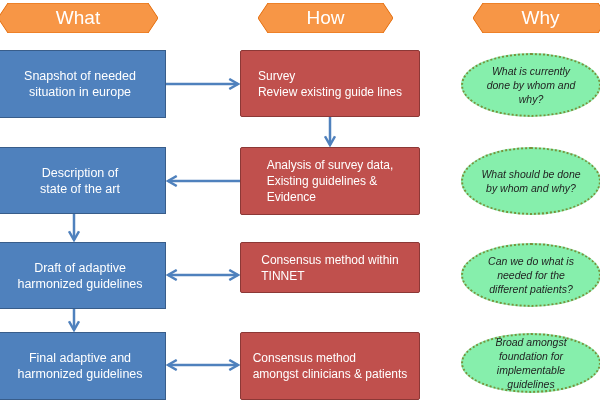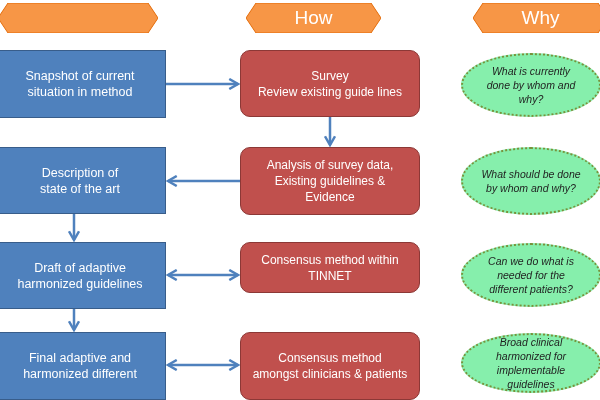--- a/index.html
+++ b/index.html
@@ -1,33 +1,34 @@
 <!DOCTYPE html>
 <html><head>
 <meta charset="utf-8">
 <style>
   html, body { margin:0; padding:0; }
   body { width:600px; height:400px; background:#ffffff; position:relative; overflow:hidden; font-family:"Liberation Sans", sans-serif; }
   .hdr { position:absolute; top:3px; height:30px; display:flex; align-items:center; justify-content:center; }
   .hdr svg { position:absolute; left:0; top:0; }
   .hdr span { position:relative; color:#ffffff; font-size:19px; }
   .blue { position:absolute; left:-6px; width:172px; background:#4f81bd; border:1.5px solid #385d8a; color:#ffffff; font-size:12.5px; display:flex; align-items:center; justify-content:center; text-align:center; line-height:16px; box-sizing:border-box; padding:0 6px; }
-  .red { position:absolute; left:240px; width:180px; background:#c0504d; border:1.5px solid #8c3836; border-radius:10px; color:#ffffff; font-size:12px; display:flex; align-items:center; justify-content:center; text-align:center; line-height:16px; box-sizing:border-box; padding:0 8px; white-space:pre-line; }
+  .red { position:absolute; left:240px; width:180px; background:#c0504d; border:1.5px solid #8c3836; border-radius:2px; color:#ffffff; font-size:12px; display:flex; align-items:center; justify-content:center; line-height:16px; box-sizing:border-box; padding:0 8px; white-space:pre-line; }
   .ell { position:absolute; left:461px; width:140px; background:#86efac; border:2px dotted #77933c; border-radius:50%; color:#1f1f1f; font-style:italic; font-size:10.5px; display:flex; align-items:center; justify-content:center; text-align:center; line-height:14px; box-sizing:border-box; padding:0 18px; }
   svg.arrows { position:absolute; left:0; top:0; }
 </style>
 </head>
 <body>
 
 <div class="hdr" style="left:-2px;width:160px;">
   <svg width="160" height="30">
       <polygon points="10,0 150,0 160,15 150,30 10,30 0,15" fill="#f79646" stroke="#e46c0a" stroke-width="1"></polygon>
     </svg>
+  <span>What</span>
 </div>
-<div class="hdr" style="left:246px;width:135px;">
+<div class="hdr" style="left:258px;width:135px;">
   <svg width="135" height="30">
       <polygon points="10,0 125,0 135,15 125,30 10,30 0,15" fill="#f79646" stroke="#e46c0a" stroke-width="1"></polygon>
     </svg>
   <span>How</span>
 </div>
 <div class="hdr" style="left:473px;width:135px;">
   <svg width="135" height="30">
       <polygon points="10,0 125,0 135,15 125,30 10,30 0,15" fill="#f79646" stroke="#e46c0a" stroke-width="1"></polygon>
     </svg>
   <span>Why</span>
@@ -42,30 +43,30 @@
   <line x1="166" y1="84" x2="238" y2="84" stroke="#4f81bd" stroke-width="2.5" marker-end="url(#ah)"></line>
   <line x1="330" y1="117" x2="330" y2="145" stroke="#4f81bd" stroke-width="2.5" marker-end="url(#ah)"></line>
   <line x1="240" y1="181" x2="168" y2="181" stroke="#4f81bd" stroke-width="2.5" marker-end="url(#ah)"></line>
   <line x1="74" y1="213" x2="74" y2="240" stroke="#4f81bd" stroke-width="2.5" marker-end="url(#ah)"></line>
   <line x1="168" y1="275" x2="238" y2="275" stroke="#4f81bd" stroke-width="2.5" marker-start="url(#ah)" marker-end="url(#ah)"></line>
   <line x1="74" y1="308" x2="74" y2="330" stroke="#4f81bd" stroke-width="2.5" marker-end="url(#ah)"></line>
   <line x1="168" y1="365" x2="238" y2="365" stroke="#4f81bd" stroke-width="2.5" marker-start="url(#ah)" marker-end="url(#ah)"></line>
 </svg>
 
 <div class="blue" style="top:50px;height:68px;">
-    <span>Snapshot of current situation in method</span>
+    <span>Snapshot of needed situation in europe</span>
   </div>
 <div class="blue" style="top:147px;height:67px;">
     <span style="padding:0 30px;display:block;">Description of state of the art</span>
   </div>
 <div class="blue" style="top:242px;height:67px;">
     <span>Draft of adaptive harmonized guidelines</span>
   </div>
 <div class="blue" style="top:332px;height:68px;">
-    <span>Final adaptive and harmonized different</span>
+    <span>Final adaptive and harmonized guidelines</span>
   </div>
 
 <div class="red" style="top:50px;height:67px;"><span>Survey
 Review existing guide lines</span></div>
 <div class="red" style="top:147px;height:68px;"><span>Analysis of survey data,
 Existing guidelines &amp;
 Evidence</span></div>
 <div class="red" style="top:242px;height:51px;"><span>Consensus method within
 TINNET</span></div>
 <div class="red" style="top:332px;height:68px;"><span>Consensus  method
@@ -74,14 +75,14 @@
 <div class="ell" style="top:53px;height:64px;">
     <span>What is currently done by whom and why?</span>
   </div>
 <div class="ell" style="top:147px;height:68px;">
     <span>What should be done by whom and why?</span>
   </div>
 <div class="ell" style="top:243px;height:64px;">
     <span>Can we do what is needed for the different patients?</span>
   </div>
 <div class="ell" style="top:333px;height:60px;">
-    <span>Broad clinical harmonized for implementable guidelines</span>
+    <span>Broad amongst foundation for implementable guidelines</span>
   </div>
 
 </body></html>

